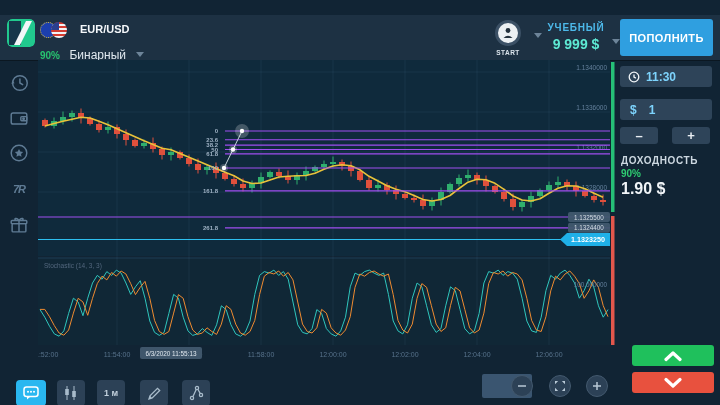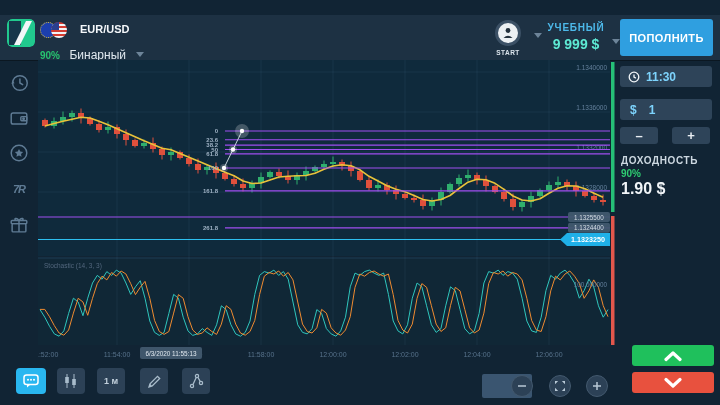--- a/index.html
+++ b/index.html
@@ -60,21 +60,21 @@
   .btn-plus { left:56px; top:67px; }
   .profit-label { position:absolute; left:5px; top:95px; color:#cdd8e1; font-size:10px; font-weight:bold; letter-spacing:.6px; }
   .profit-pct { position:absolute; left:5px; top:108px; color:#2ecc71; font-size:10px; font-weight:bold; }
   .profit-amt { position:absolute; left:5px; top:120px; color:#f1f5f8; font-size:16px; font-weight:bold; }
   .trade-btn { position:absolute; left:16px; width:82px; height:21px; border:none; border-radius:3px; cursor:pointer; display:flex; align-items:center; justify-content:center; }
   .btn-call { top:285px; background:#1fc05c; }
   .btn-put { top:312px; background:#e8513e; }
 
   
   .toolbar { position:absolute; left:0; top:368px; width:720px; height:37px; }
-  .tool-btn { position:absolute; top:0; width:28px; height:26px; background:#2c4156; border:none; border-radius:4px; color:#a9bccb; cursor:pointer; display:flex; align-items:center; justify-content:center; font-family:inherit; }
+  .tool-btn { position:absolute; top:12px; width:28px; height:26px; background:#2c4156; border:none; border-radius:4px; color:#a9bccb; cursor:pointer; display:flex; align-items:center; justify-content:center; font-family:inherit; }
   .tool-chat { left:16px; width:30px; background:#29b7f0; color:#fff; }
   .tool-candle { left:57px; }
   .tool-tf { left:97px; color:#c2d0dc; font-size:9px; font-weight:bold; }
   .tool-pencil { left:140px; }
   .tool-ind { left:182px; }
   .minimap { position:absolute; left:482px; top:6px; width:50px; height:24px; background:#3a5570; border-radius:2px; cursor:pointer; }
   .zoom-circle { position:absolute; top:7px; width:22px; height:22px; border-radius:50%; background:#2c4156; border:1px solid #43596e; color:#b9c9d6; cursor:pointer; display:flex; align-items:center; justify-content:center; padding:0; }
   .zc-out { left:511px; } .zc-fit { left:549px; } .zc-in { left:586px; }
 </style>
 </head>

